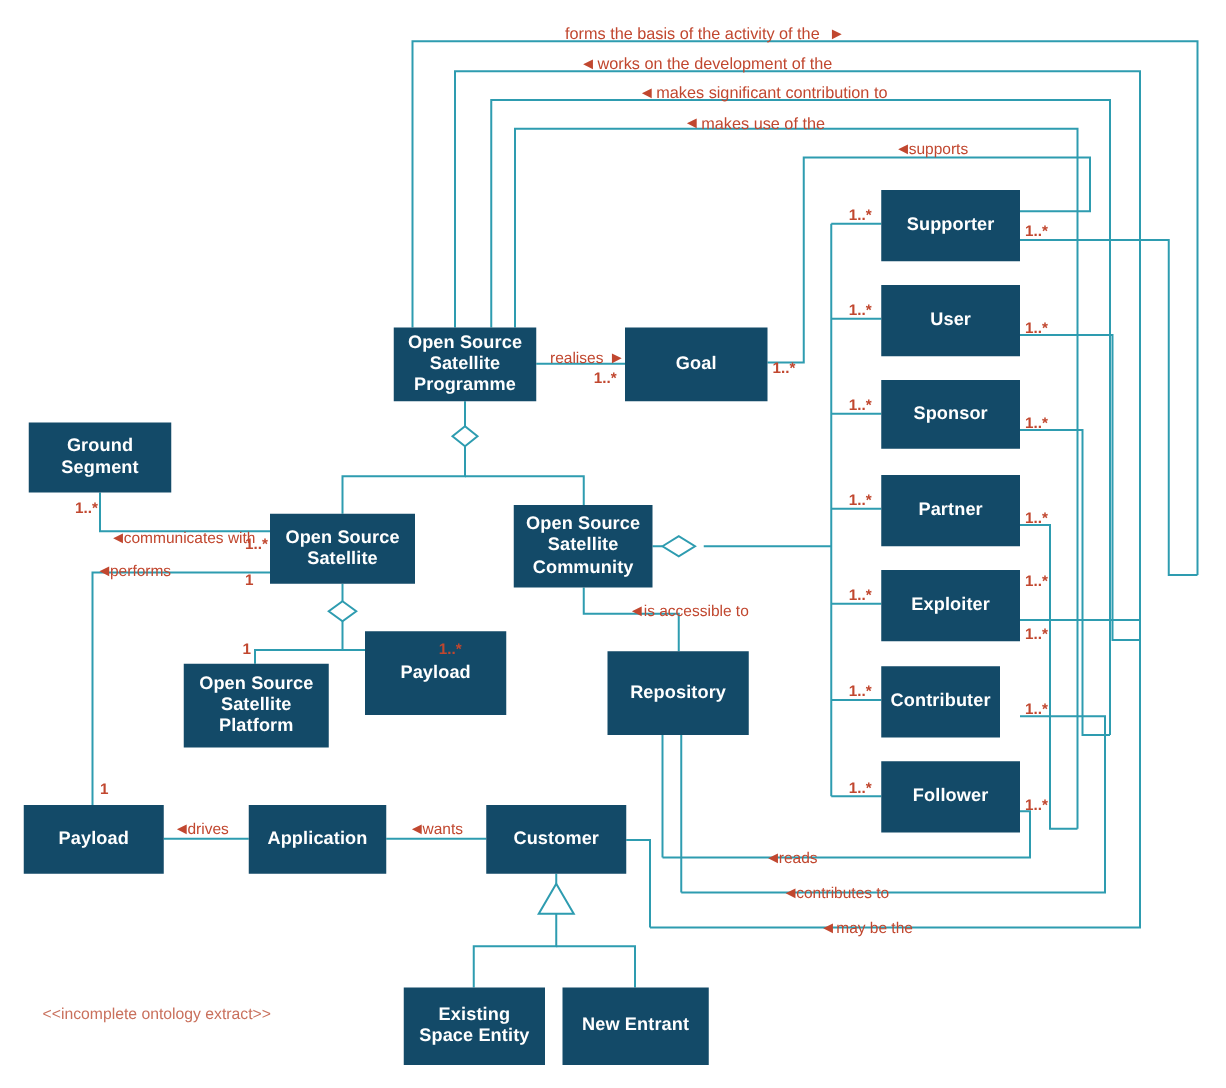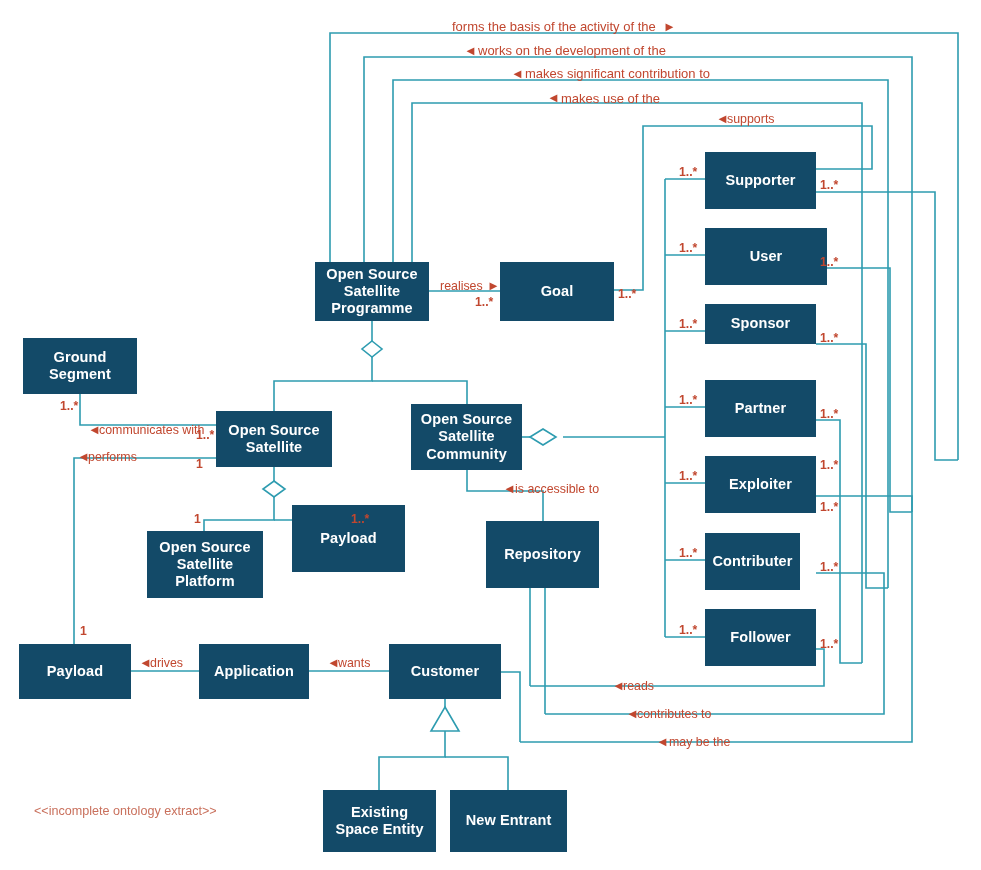--- a/index.html
+++ b/index.html
@@ -108,24 +108,24 @@
 Programme</span>
   </div>
 
   <div class="cls" style="left:500px;top:262px;width:114px;height:59px;">
     <span style="white-space:pre-line">Goal</span>
   </div>
 
   <div class="cls" style="left:705px;top:152px;width:111px;height:57px;">
     <span style="white-space:pre-line">Supporter</span>
   </div>
-  <div class="cls" style="left:705px;top:228px;width:122px;height:57px;">
+  <div class="cls" style="left:705px;top:228px;width:111px;height:57px;">
     <span style="white-space:pre-line">User</span>
   </div>
-  <div class="cls" style="left:705px;top:304px;width:111px;height:40px;">
+  <div class="cls" style="left:705px;top:304px;width:111px;height:55px;">
     <span style="white-space:pre-line">Sponsor</span>
   </div>
   <div class="cls" style="left:705px;top:380px;width:111px;height:57px;">
     <span style="white-space:pre-line">Partner</span>
   </div>
   <div class="cls" style="left:705px;top:456px;width:111px;height:57px;">
     <span style="white-space:pre-line">Exploiter</span>
   </div>
   <div class="cls" style="left:705px;top:533px;width:95px;height:57px;">
     <span style="white-space:pre-line">Contributer</span>

